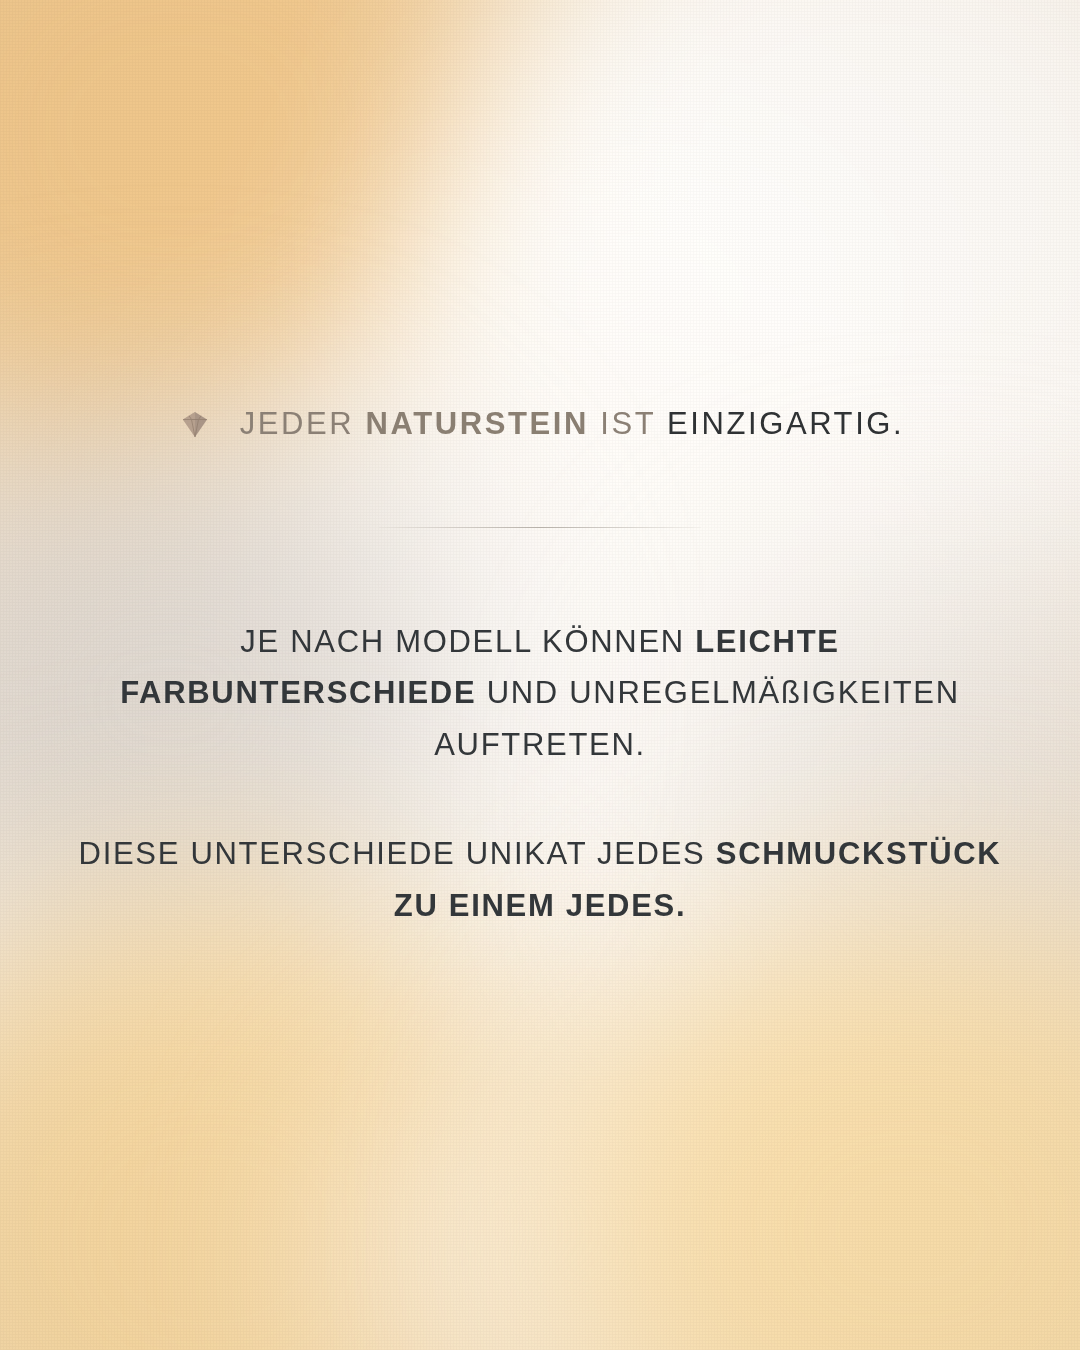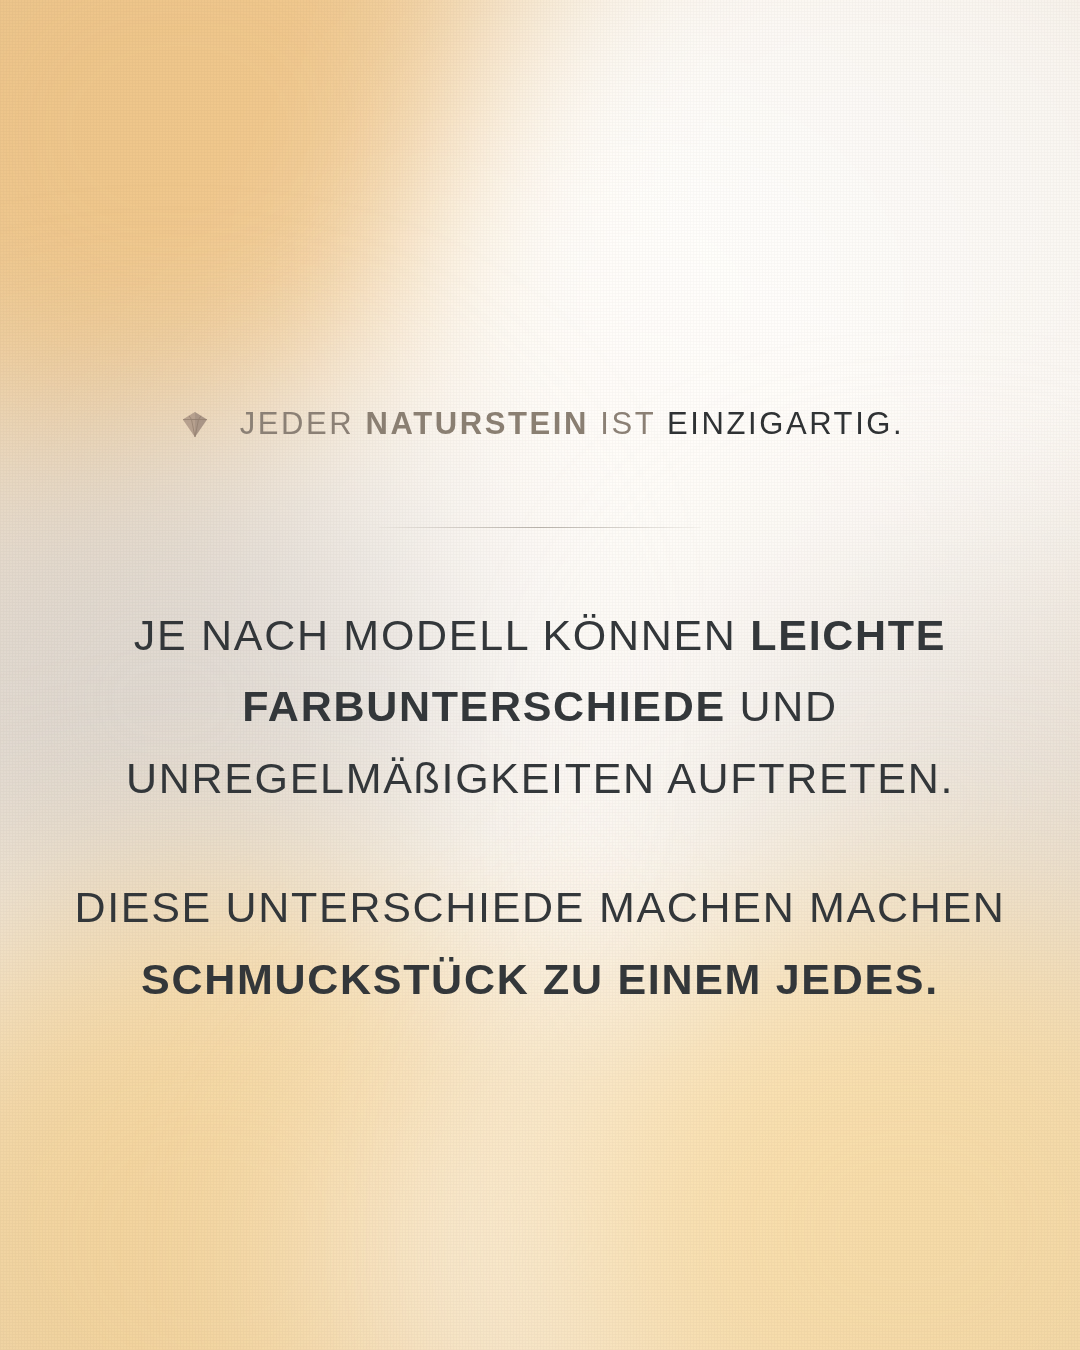--- a/index.html
+++ b/index.html
@@ -141,25 +141,25 @@
   .body-block {
     position: absolute;
     top: 600px;
     left: 50%;
     transform: translateX(-50%);
     width: 960px;
     text-align: center;
     color: #33373a;
   }
   .para {
-    font-size: 43px;
+    font-size: 31px;
     letter-spacing: 1.7px;
     line-height: 1.66;
     font-weight: 400;
-    margin: 0;
+    margin: 16px;
   }
   .para strong { font-weight: 700; }
   .para.second {
     margin-top: 58px;
   }
 </style>
 </head>
 <body>
 
 <div id="canvas">
@@ -200,17 +200,17 @@
       </span>
       <div class="headline">
         <span class="soft">JEDER </span><span class="mid">NATURSTEIN</span><span class="soft"> IST </span><span class="dark">EINZIGARTIG.</span>
       </div>
     </div>
 
     <div class="divider"></div>
 
     <div class="body-block">
       <p class="para first"><span>JE NACH MODELL KÖNNEN </span><strong>LEICHTE FARBUNTERSCHIEDE</strong><span> UND UNREGELMÄßIGKEITEN AUFTRETEN.</span></p>
-      <p class="para second"><span>DIESE UNTERSCHIEDE MACHEN MACHEN </span><strong>SCHMUCKSTÜCK ZU EINEM JEDES.</strong></p>
+      <p class="para second"><span>DIESE UNTERSCHIEDE UNIKAT JEDES </span><strong>SCHMUCKSTÜCK ZU EINEM JEDES.</strong></p>
     </div>
 
   </div>
 </div>
 
 </body></html>

